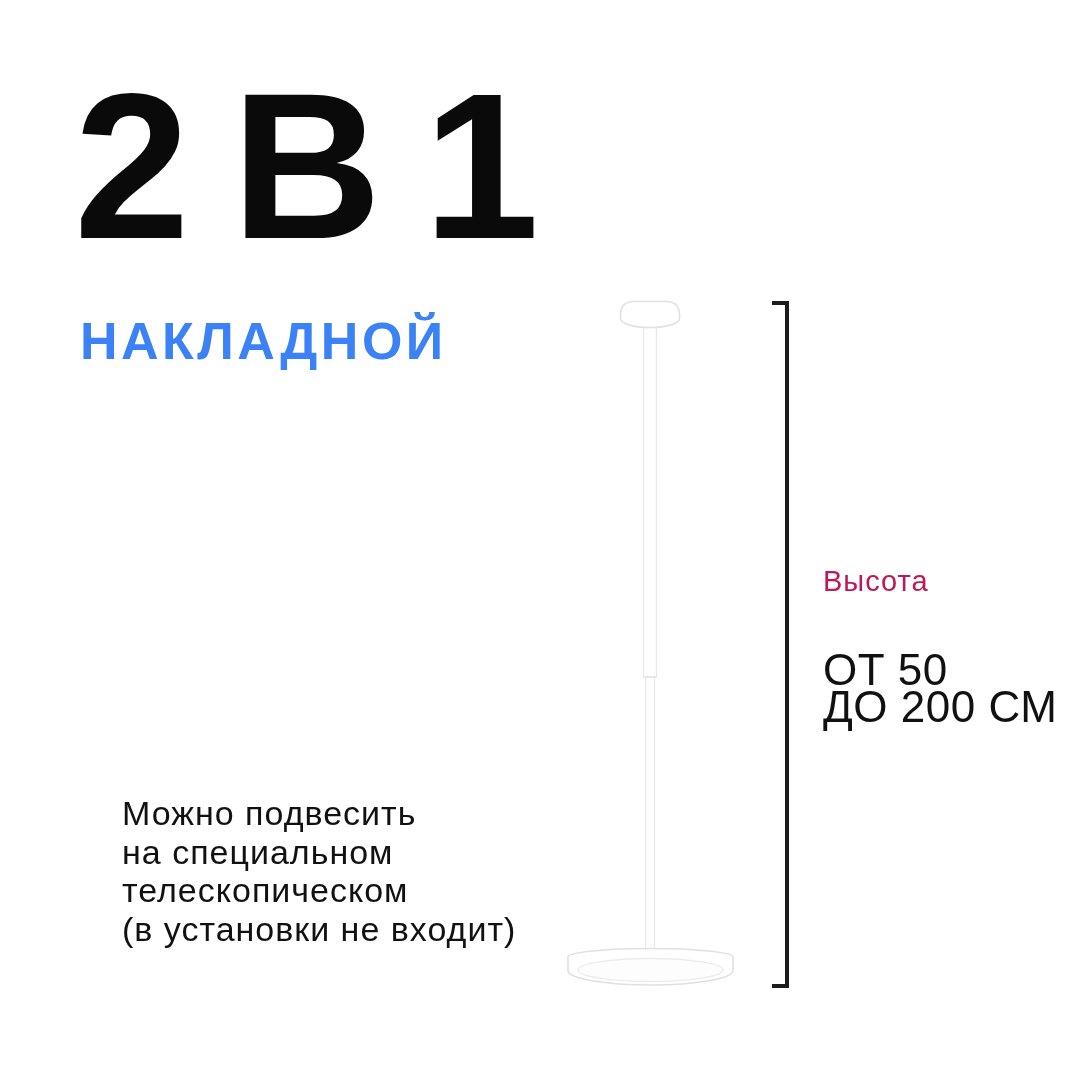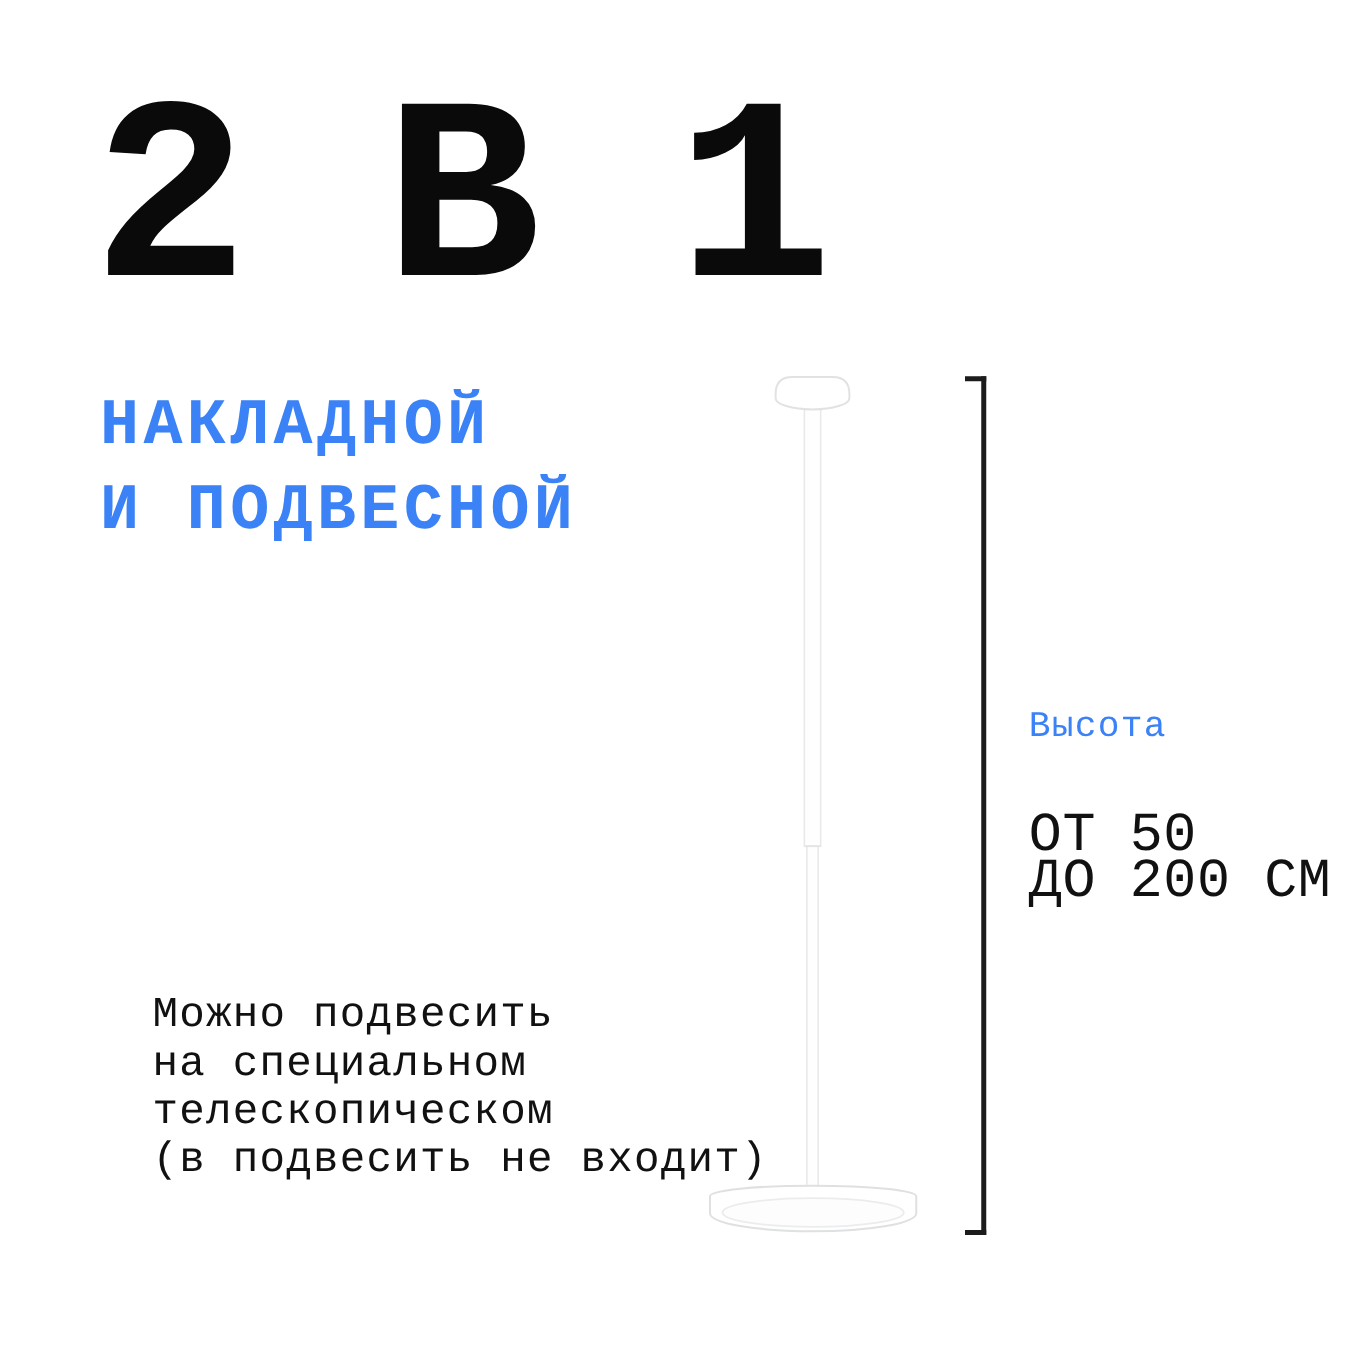--- a/index.html
+++ b/index.html
@@ -2,21 +2,21 @@
 <html><head>
 <meta charset="utf-8">
 <style>
   html, body { margin: 0; padding: 0; background: #ffffff; }
   .poster {
     position: relative;
     width: 1080px;
     height: 1081px;
     background: #ffffff;
     overflow: hidden;
-    font-family: Liberation Mono, monospace;
+    font-family: Liberation Sans, sans-serif;
     color: #0a0a0a;
   }
   .title {
     position: absolute;
     left: 74px;
     top: 62px;
     font-size: 208px;
     font-weight: 700;
     line-height: 208px;
     letter-spacing: -8px;
@@ -49,21 +49,21 @@
     border-bottom: 4px solid #1c1c1c;
   }
   .dim-label {
     position: absolute;
     left: 823px;
     top: 563px;
     font-size: 29px;
     font-weight: 400;
     line-height: 37px;
     letter-spacing: 1px;
-    color: #3b82f6;
+    color: #be185d;
   }
   .dim-value {
     position: absolute;
     left: 823px;
     top: 651px;
     font-size: 44px;
     font-weight: 400;
     line-height: 37px;
     letter-spacing: 0.5px;
     color: #111111;
@@ -82,21 +82,20 @@
 </style>
 </head>
 <body>
 
 <div class="poster">
 
   <div class="title">2 В 1</div>
 
   <div class="subtitle">
     <div>НАКЛАДНОЙ</div>
-    <div>И ПОДВЕСНОЙ</div>
   </div>
 
   <svg class="lamp-svg" width="240" height="710" viewBox="540 290 240 710" xmlns="http://www.w3.org/2000/svg">
 
     <rect x="643.5" y="318" width="13" height="359" fill="#fefefe" stroke="#e7e8e9" stroke-width="1.2"></rect>
 
     <rect x="645.5" y="677" width="9" height="278" fill="#fefefe" stroke="#e7e8e9" stroke-width="1.2"></rect>
 
     <line x1="643.5" y1="677" x2="656.5" y2="677" stroke="#e3e4e5" stroke-width="1.4"></line>
 
@@ -115,16 +114,16 @@
 
   <div class="dim-value">
     <div>ОТ 50</div>
     <div>ДО 200 СМ</div>
   </div>
 
   <div class="note">
     <div>Можно подвесить</div>
     <div>на специальном</div>
     <div>телескопическом</div>
-    <div>(в подвесить не входит)</div>
+    <div>(в установки не входит)</div>
   </div>
 
 </div>
 
 </body></html>

